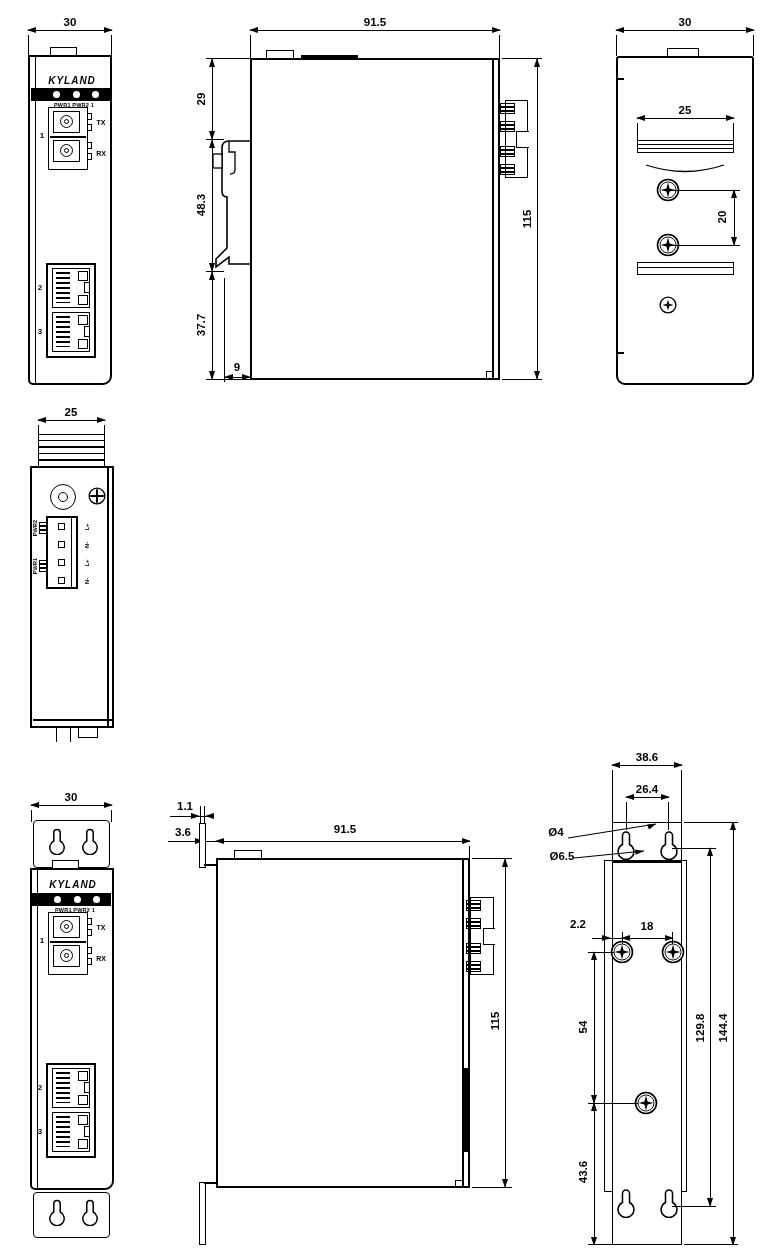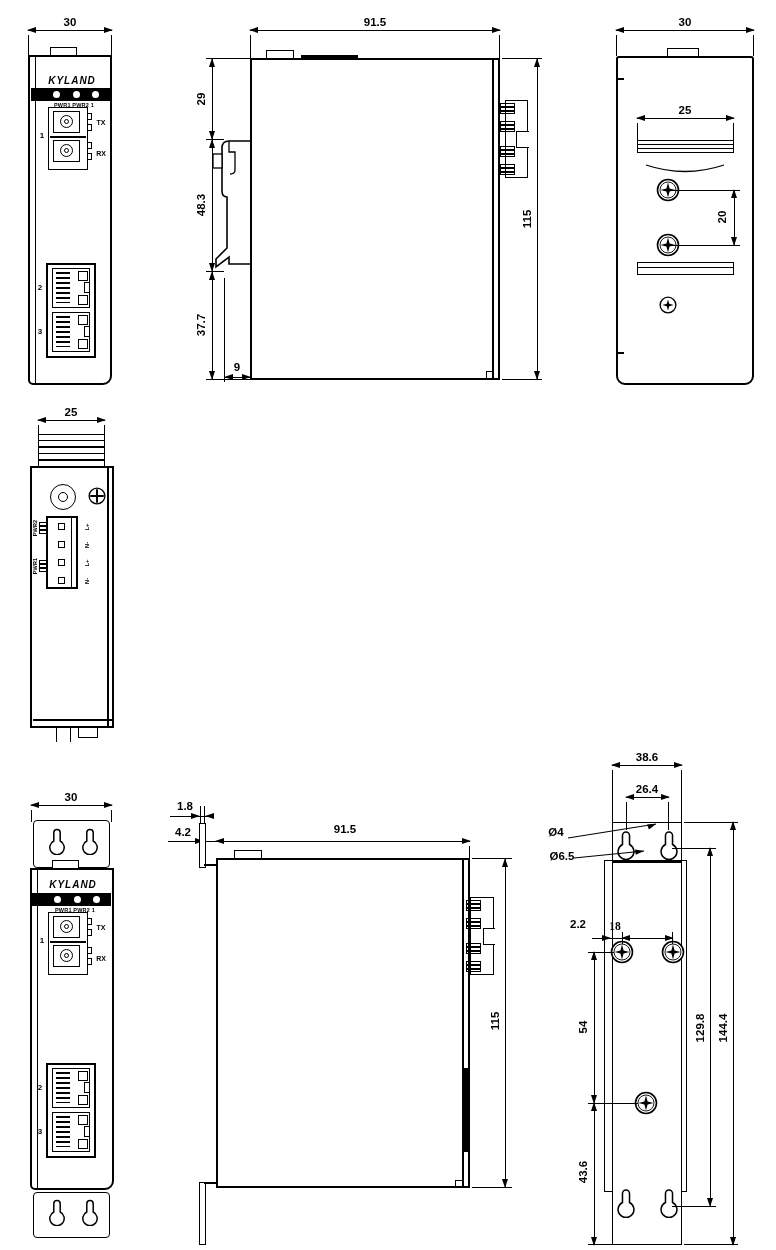--- a/index.html
+++ b/index.html
@@ -262,28 +262,28 @@
   <div class="lbl sm" style="left:40px;top:1131px;">3</div>
 
   <div class="stroke thin" style="left:33px;top:1192px;width:77px;height:46px;border-radius:4px;"></div>
   <svg class="v" style="left:47px;top:1197px;" width="20" height="29" viewBox="0 0 20 28">
     <path d="M6.8 14.5 V6.3 A3.2 3.2 0 0 1 13.2 6.3 V14.5 A7.2 7.2 0 1 1 6.8 14.5 Z" fill="#fff" stroke="#000" stroke-width="1.5"></path>
   </svg>
   <svg class="v" style="left:80px;top:1197px;" width="20" height="29" viewBox="0 0 20 28">
     <path d="M6.8 14.5 V6.3 A3.2 3.2 0 0 1 13.2 6.3 V14.5 A7.2 7.2 0 1 1 6.8 14.5 Z" fill="#fff" stroke="#000" stroke-width="1.5"></path>
   </svg>
 
-  <div class="lbl" style="left:185px;top:806px;">1.8</div>
+  <div class="lbl" style="left:185px;top:806px;">1.1</div>
   <div class="ln" style="left:170px;top:816px;width:44px;height:1px;"></div>
   <div class="tri-r" style="left:191px;top:813px;"></div>
   <div class="tri-l" style="left:205px;top:813px;"></div>
   <div class="ln" style="left:200px;top:806px;width:1px;height:17px;"></div>
   <div class="ln" style="left:204px;top:806px;width:1px;height:17px;"></div>
 
-  <div class="lbl" style="left:183px;top:832px;">4.2</div>
+  <div class="lbl" style="left:183px;top:832px;">3.6</div>
   <div class="ln" style="left:168px;top:841px;width:48px;height:1px;"></div>
   <div class="tri-r" style="left:195px;top:837.5px;"></div>
   <div class="dimh" style="left:216px;top:841px;width:254px;"></div>
   <div class="ln" style="left:469px;top:846px;width:1px;height:13px;"></div>
   <div class="lbl" style="left:345px;top:829px;">91.5</div>
 
   <div class="stroke thin" style="left:199px;top:823px;width:7px;height:45px;"></div>
   <div class="ln" style="left:204px;top:864px;width:13px;height:1.5px;"></div>
   <div class="stroke" style="left:216px;top:858px;width:254px;height:330px;"></div>
   <div class="ln" style="left:462px;top:860px;width:1.5px;height:326px;"></div>
@@ -357,21 +357,21 @@
     <path d="M30 50 L100 43" stroke="#000" stroke-width="1.1" fill="none"></path>
     <polygon points="100,43 91,41.5 91.8,46.8" fill="#000"></polygon>
   </svg>
 
   <div class="lbl" style="left:578px;top:924px;">2.2</div>
   <div class="ln" style="left:592px;top:938px;width:30px;height:1px;"></div>
   <div class="tri-r" style="left:602px;top:934.5px;"></div>
   <div class="dimh" style="left:622px;top:938px;width:51px;"></div>
   <div class="ln" style="left:622px;top:932px;width:1px;height:12px;"></div>
   <div class="ln" style="left:672px;top:932px;width:1px;height:12px;"></div>
-  <div class="lbl" style="left:615px;top:926px;font-family:Liberation Serif, serif;">18</div>
+  <div class="lbl" style="left:647px;top:926px;">18</div>
 
   <div class="dimv" style="left:594px;top:952px;height:151px;"></div>
   <div class="ln" style="left:588px;top:951.5px;width:26px;height:1px;"></div>
   <div class="ln" style="left:588px;top:1102.5px;width:50px;height:1px;"></div>
   <div class="lbl vrot" style="left:583px;top:1027px;">54</div>
 
   <div class="dimv" style="left:594px;top:1103px;height:142px;"></div>
   <div class="ln" style="left:588px;top:1244px;width:26px;height:1px;"></div>
   <div class="lbl vrot" style="left:583px;top:1172px;">43.6</div>
 

